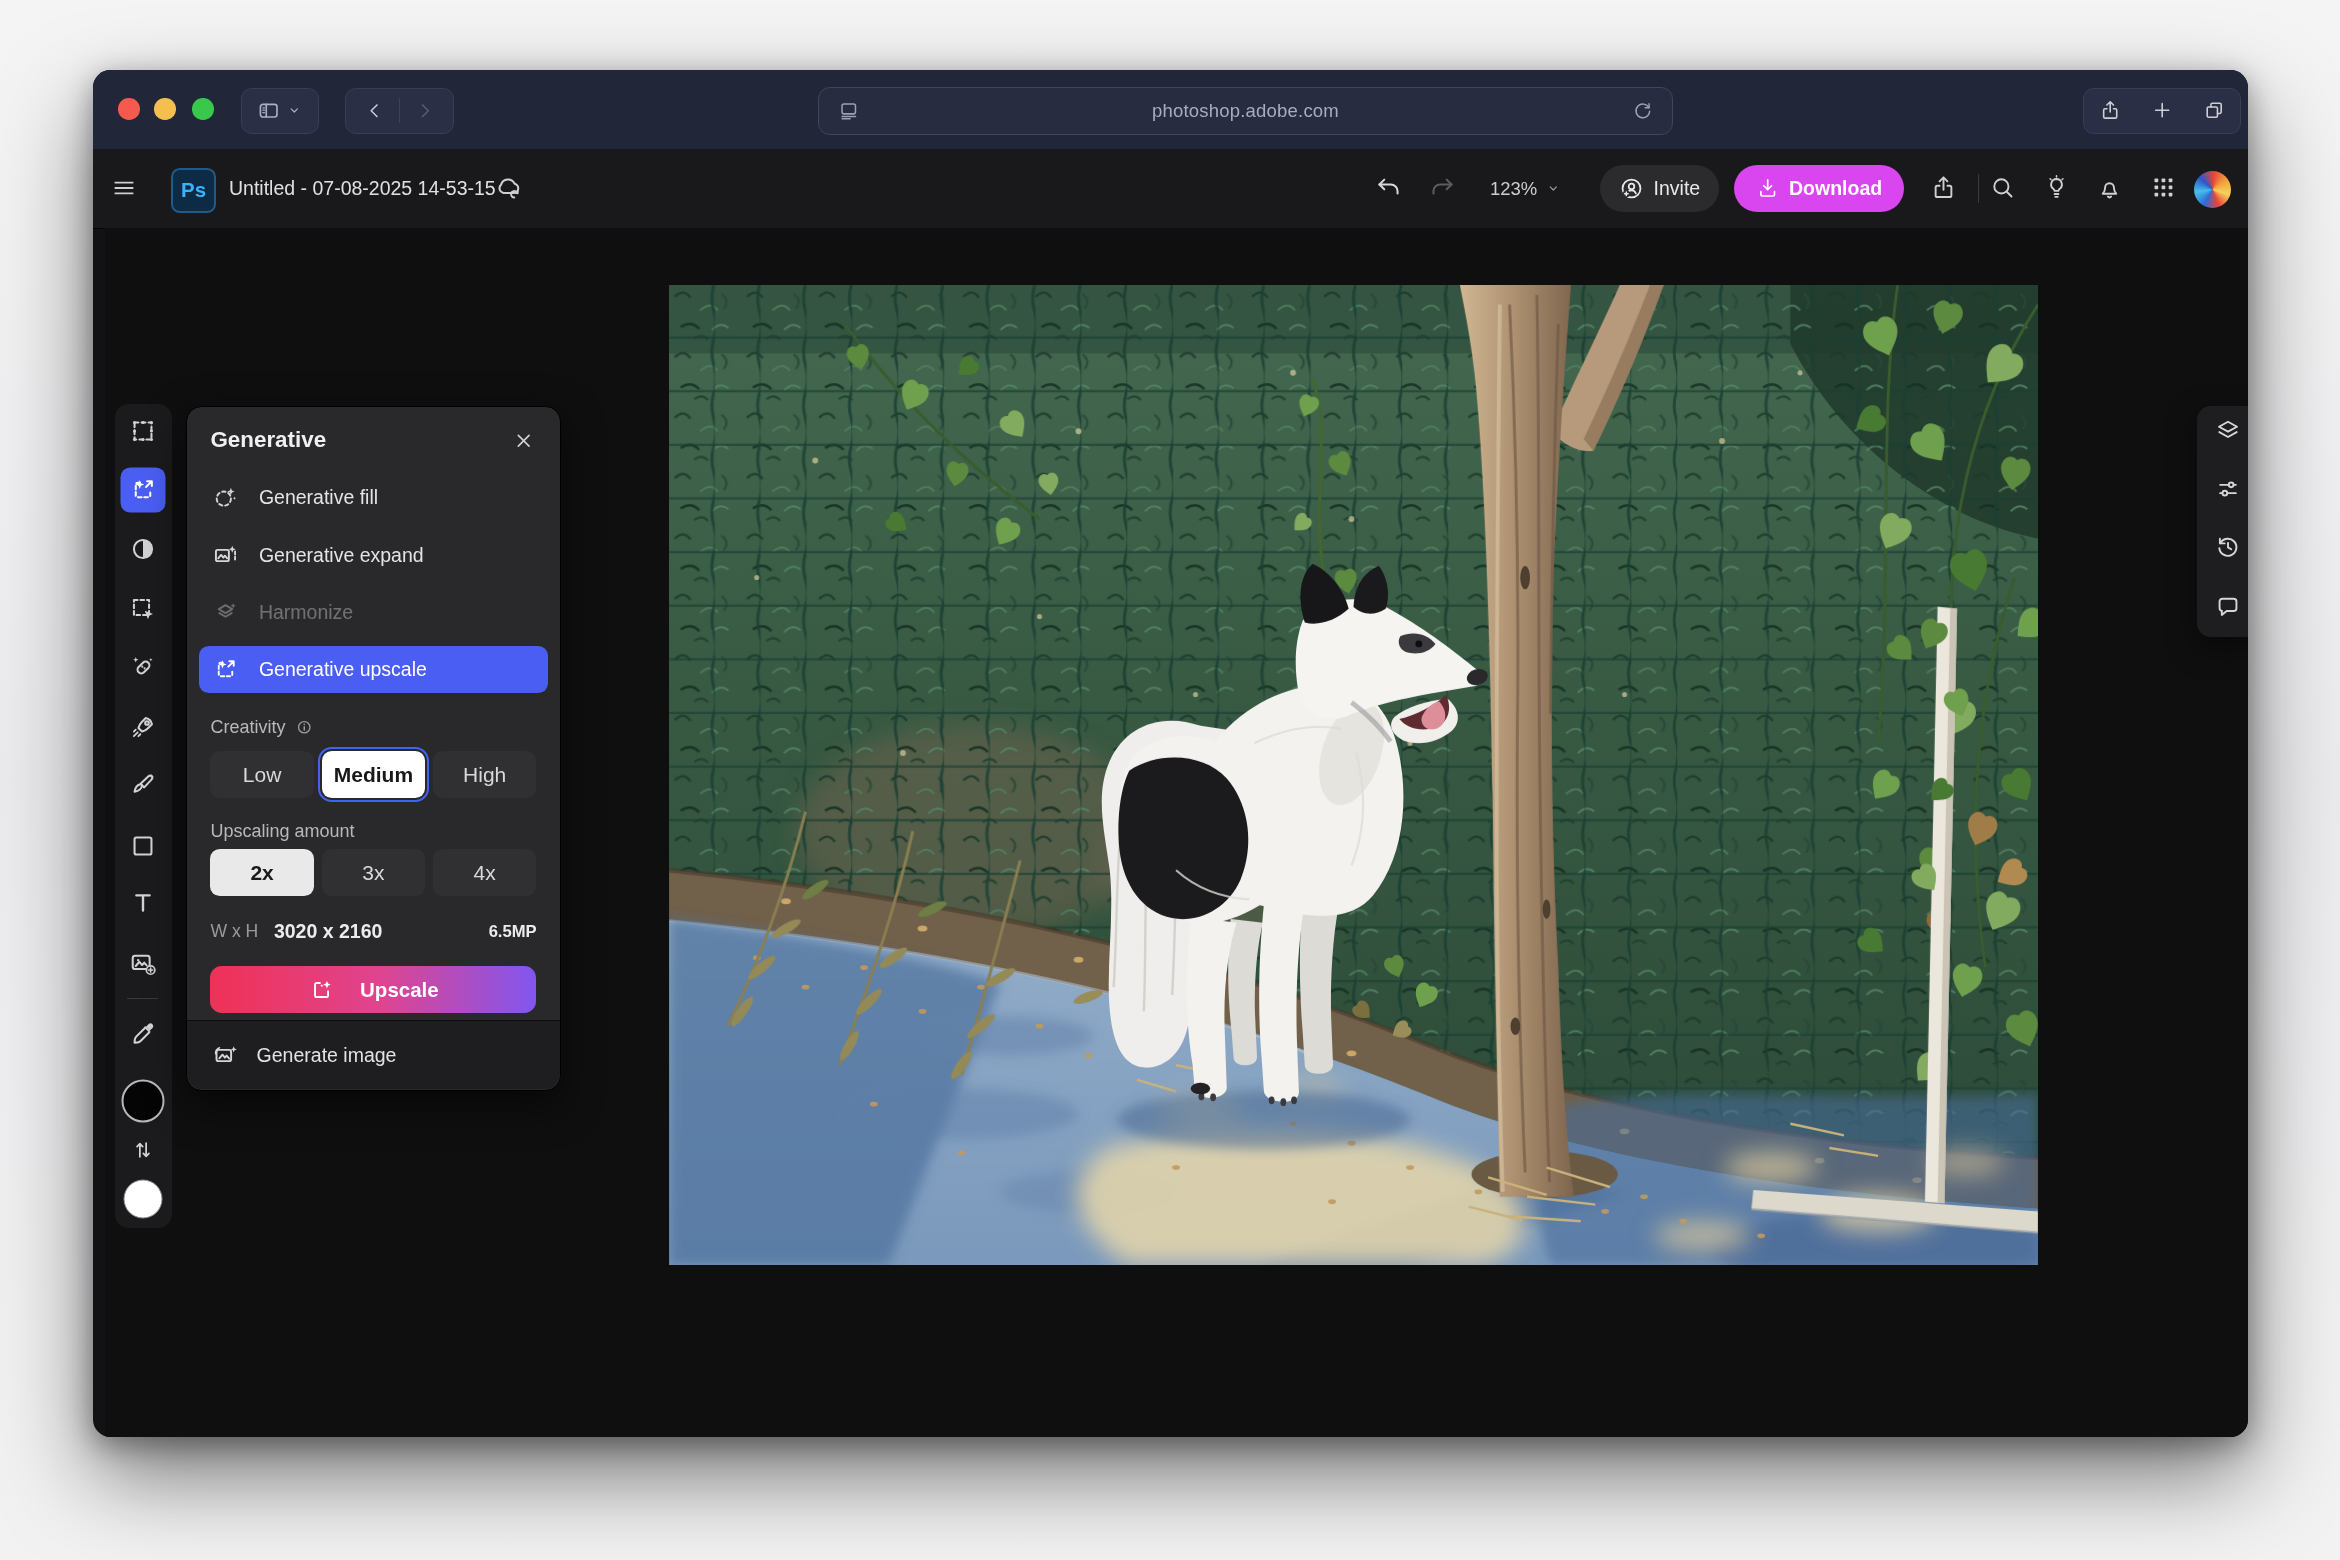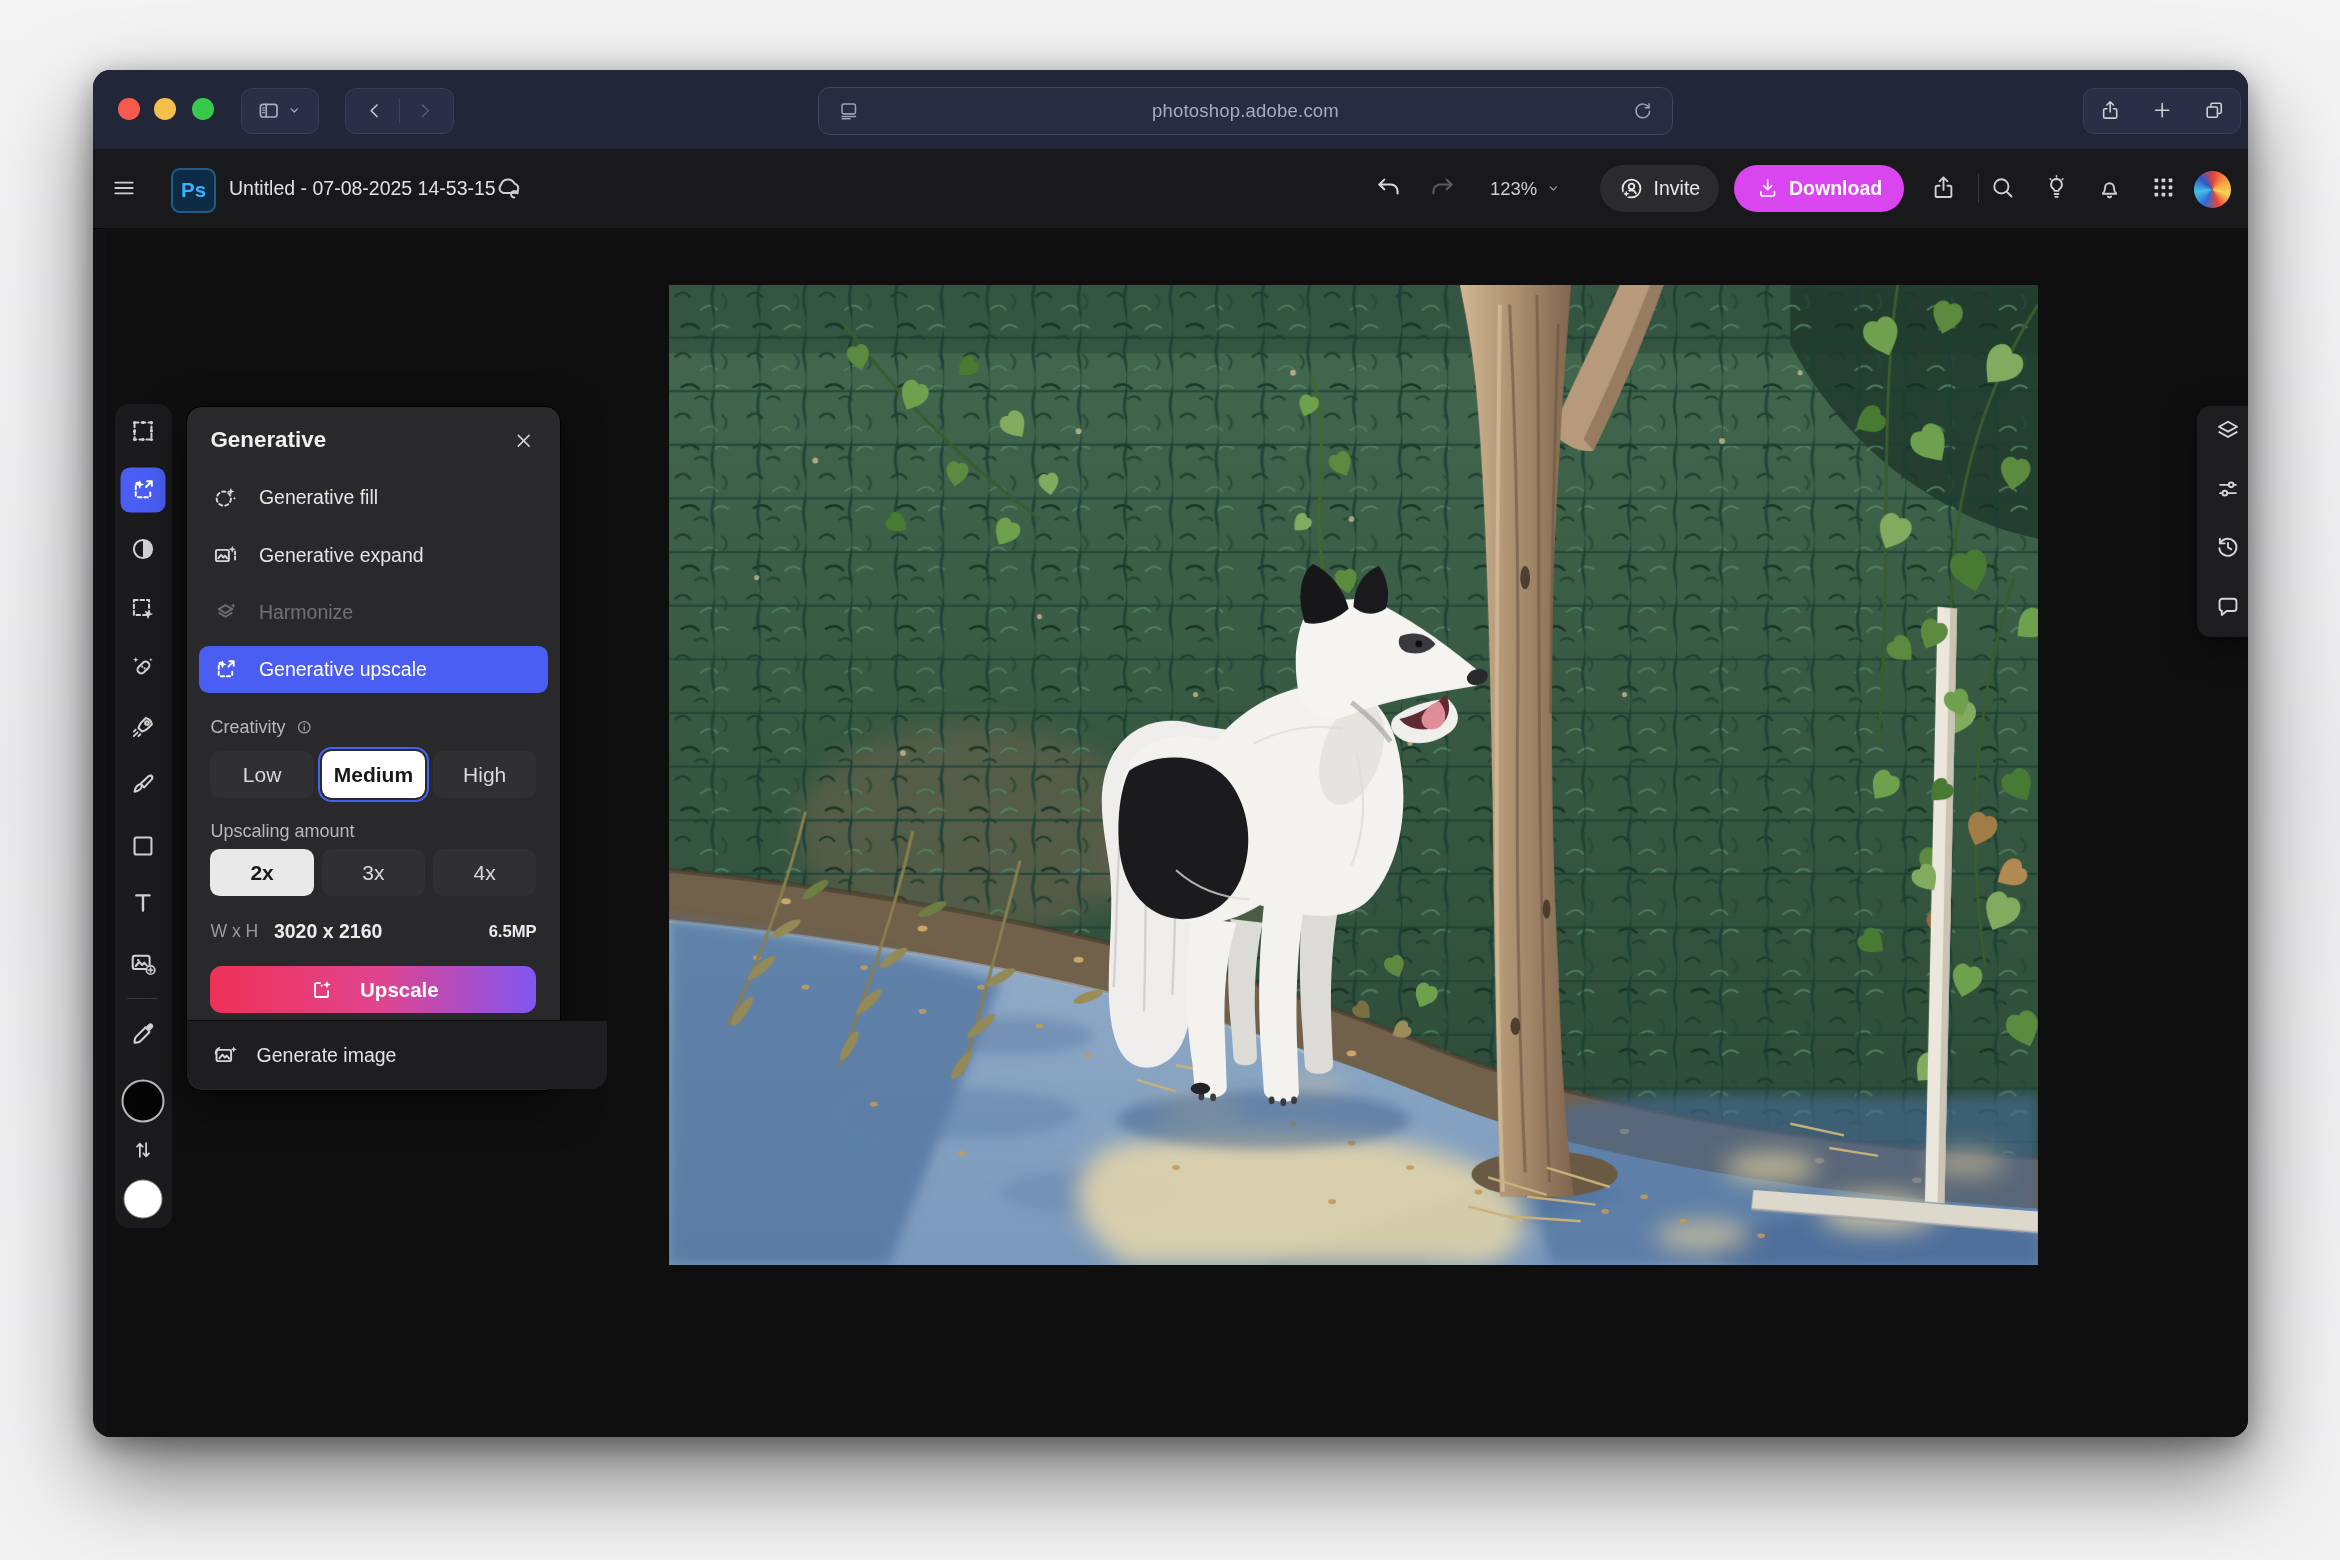--- a/index.html
+++ b/index.html
@@ -34,21 +34,21 @@
   .prow-selected{background:#4a5ef3;color:#ffffff;font-weight:500;height:47px;}
   .seclabel{position:absolute;left:23.4px;font-size:18px;color:#b8b8bb;display:flex;align-items:center;gap:9.8px;}
   .segwrap{position:absolute;left:23.4px;width:326px;display:flex;gap:7.8px;}
   .seg{flex:1;height:47px;border-radius:9.8px;background:#303033;color:#d9d9db;font-size:21px;display:flex;align-items:center;justify-content:center;}
   .seg-med{background:#ffffff;color:#18181a;font-weight:600;outline:2.9px solid #4063f3;outline-offset:2.9px;}
   .seg-light{background:#e9e9ea;color:#1a1a1c;font-weight:600;}
   .wxh{position:absolute;left:23.4px;right:23.4px;display:flex;align-items:center;gap:15.6px;}
   .upscalebtn{position:absolute;left:23.4px;top:559px;width:326px;height:47px;border-radius:11.7px;
     background:linear-gradient(90deg,#ef3156 0%,#e0448f 52%,#8156f0 100%);
     display:flex;align-items:center;justify-content:center;gap:26px;color:#fff;font-size:20.5px;font-weight:600;}
-  .genstrip{position:absolute;left:0;top:613px;width:420px;height:69px;background:#1e1e20;border-radius:0 0 15.6px 15.6px;border-top:1px solid #0c0c0d;display:flex;align-items:center;gap:17.6px;padding-left:25px;box-sizing:border-box;color:#e3e3e5;font-size:19.5px;}
+  .genstrip{position:absolute;left:0;top:613px;width:373px;height:69px;background:#1e1e20;border-radius:0 0 15.6px 15.6px;border-top:1px solid #0c0c0d;display:flex;align-items:center;gap:17.6px;padding-left:25px;box-sizing:border-box;color:#e3e3e5;font-size:19.5px;}
   
   .sidepanel{position:absolute;left:2092px;top:178px;width:62px;height:231px;background:#1e1e20;border-radius:13.7px;box-shadow:0 9.8px 29px rgba(0,0,0,.5);}
   .sideicon{position:absolute;left:50%;transform:translate(-50%,-50%);color:#d6d6d8;}
   svg.ico{fill:none;stroke:currentColor;stroke-width:1.7;stroke-linecap:round;stroke-linejoin:round;}
   .well{border-radius:50%;position:absolute;left:50%;transform:translate(-50%,-50%);}
 </style>
 </head>
 <body>
 
 <svg width="0" height="0" style="position:absolute">

